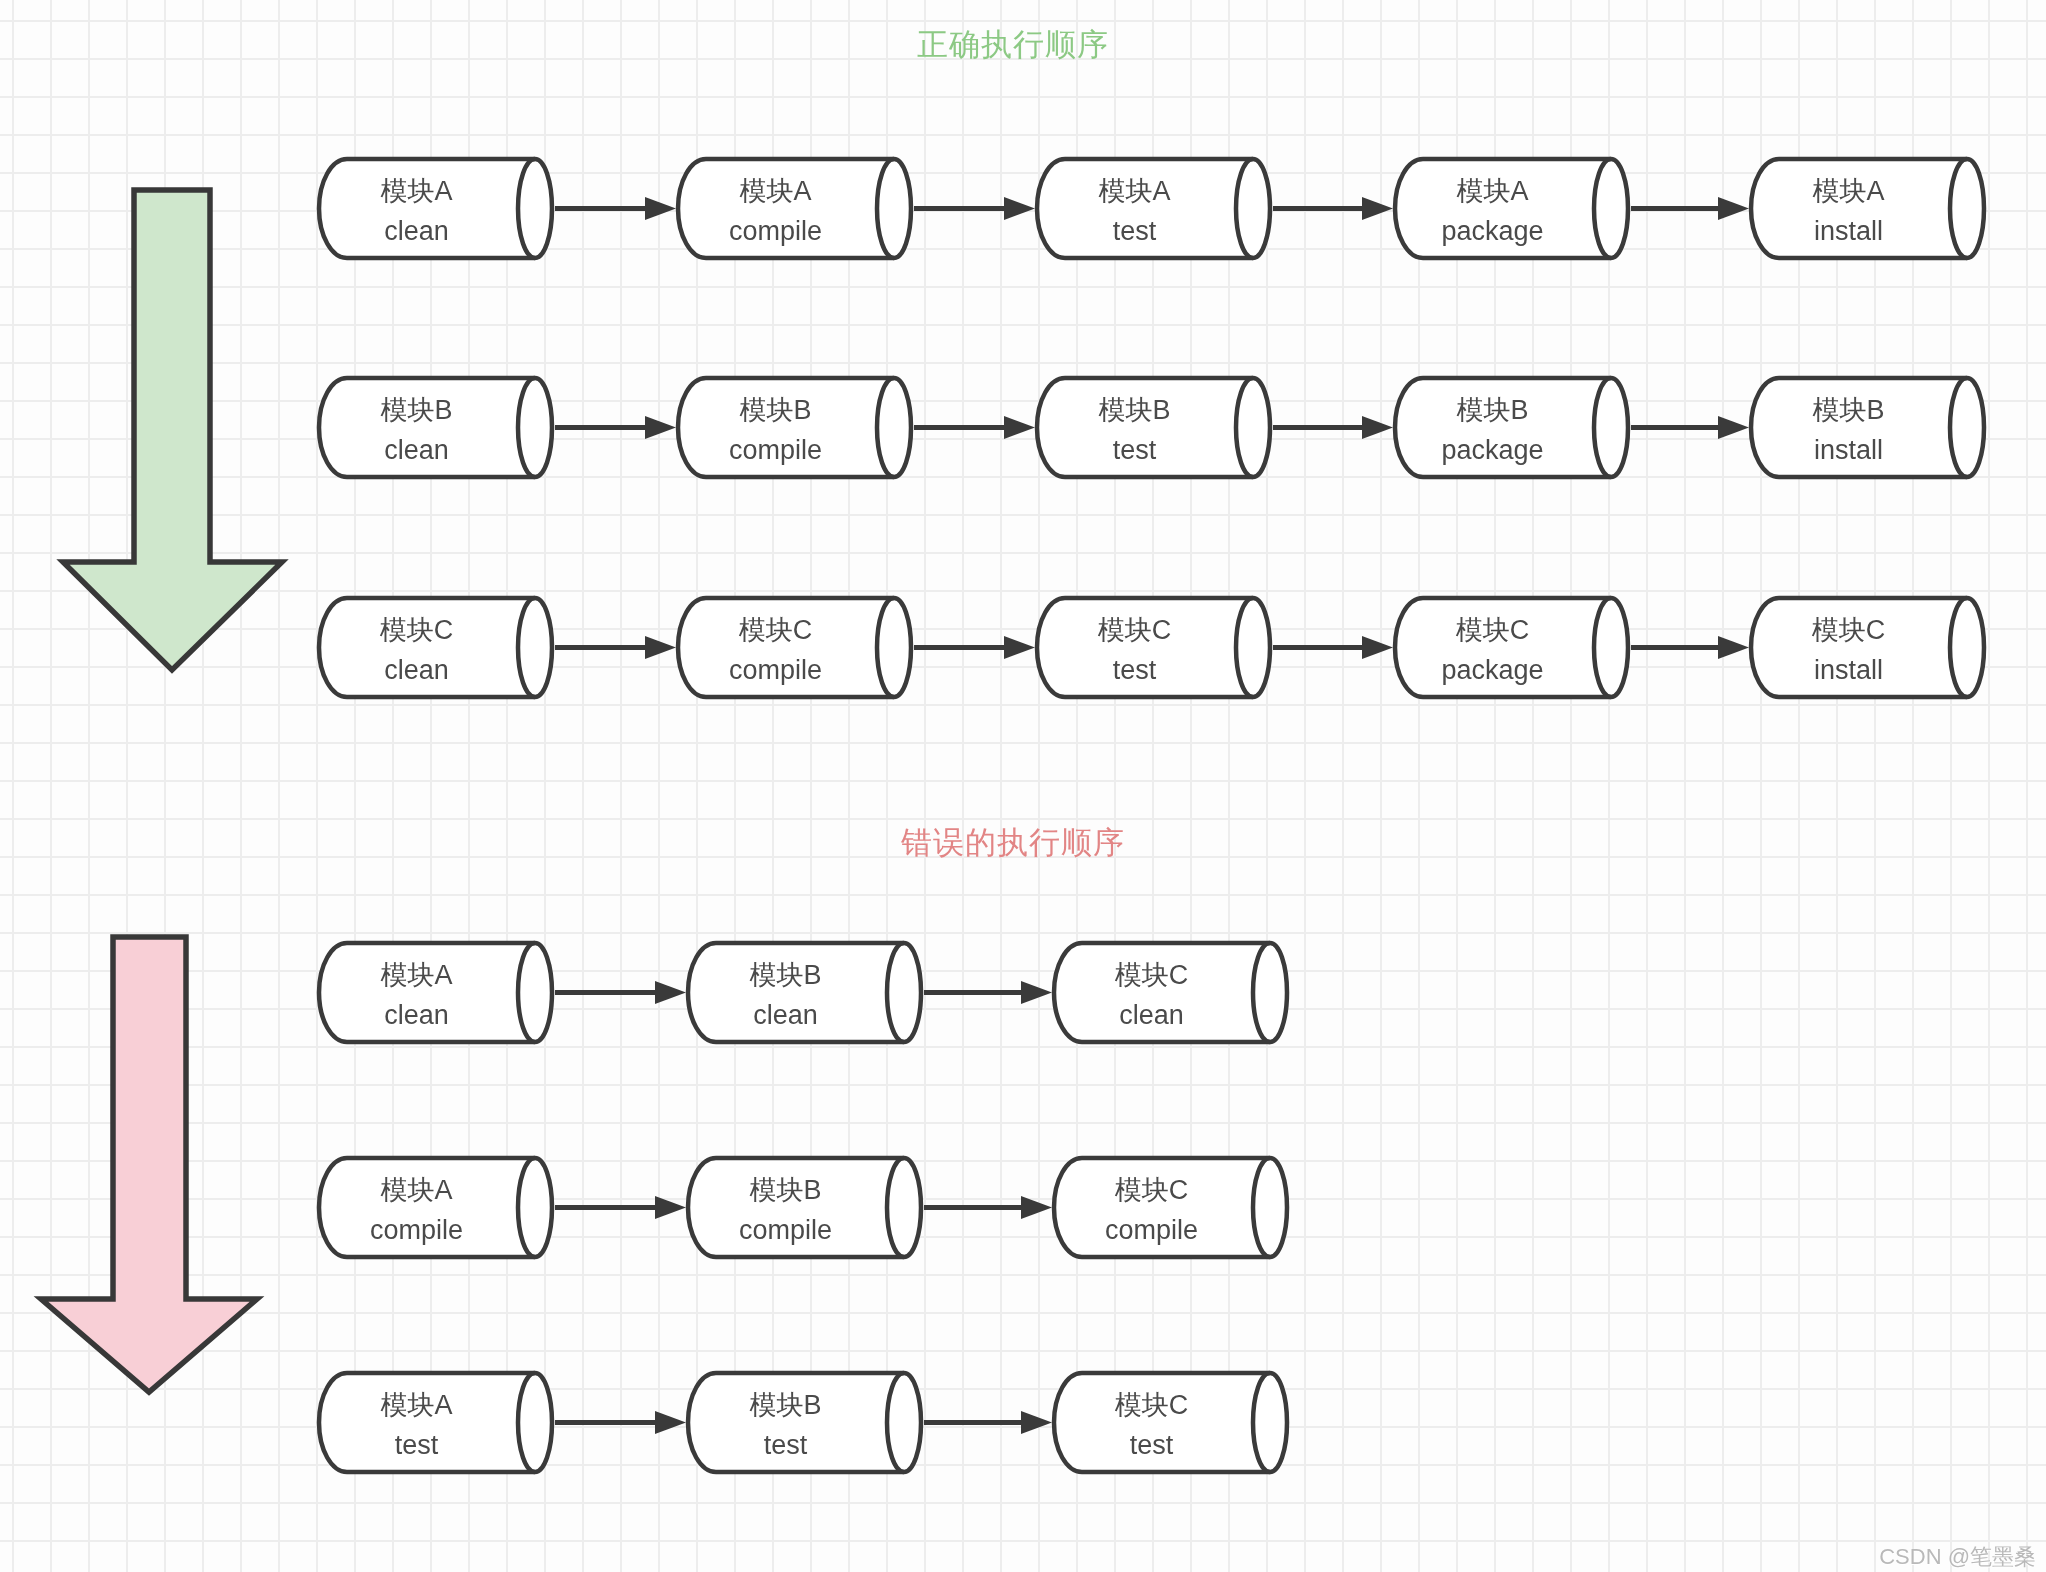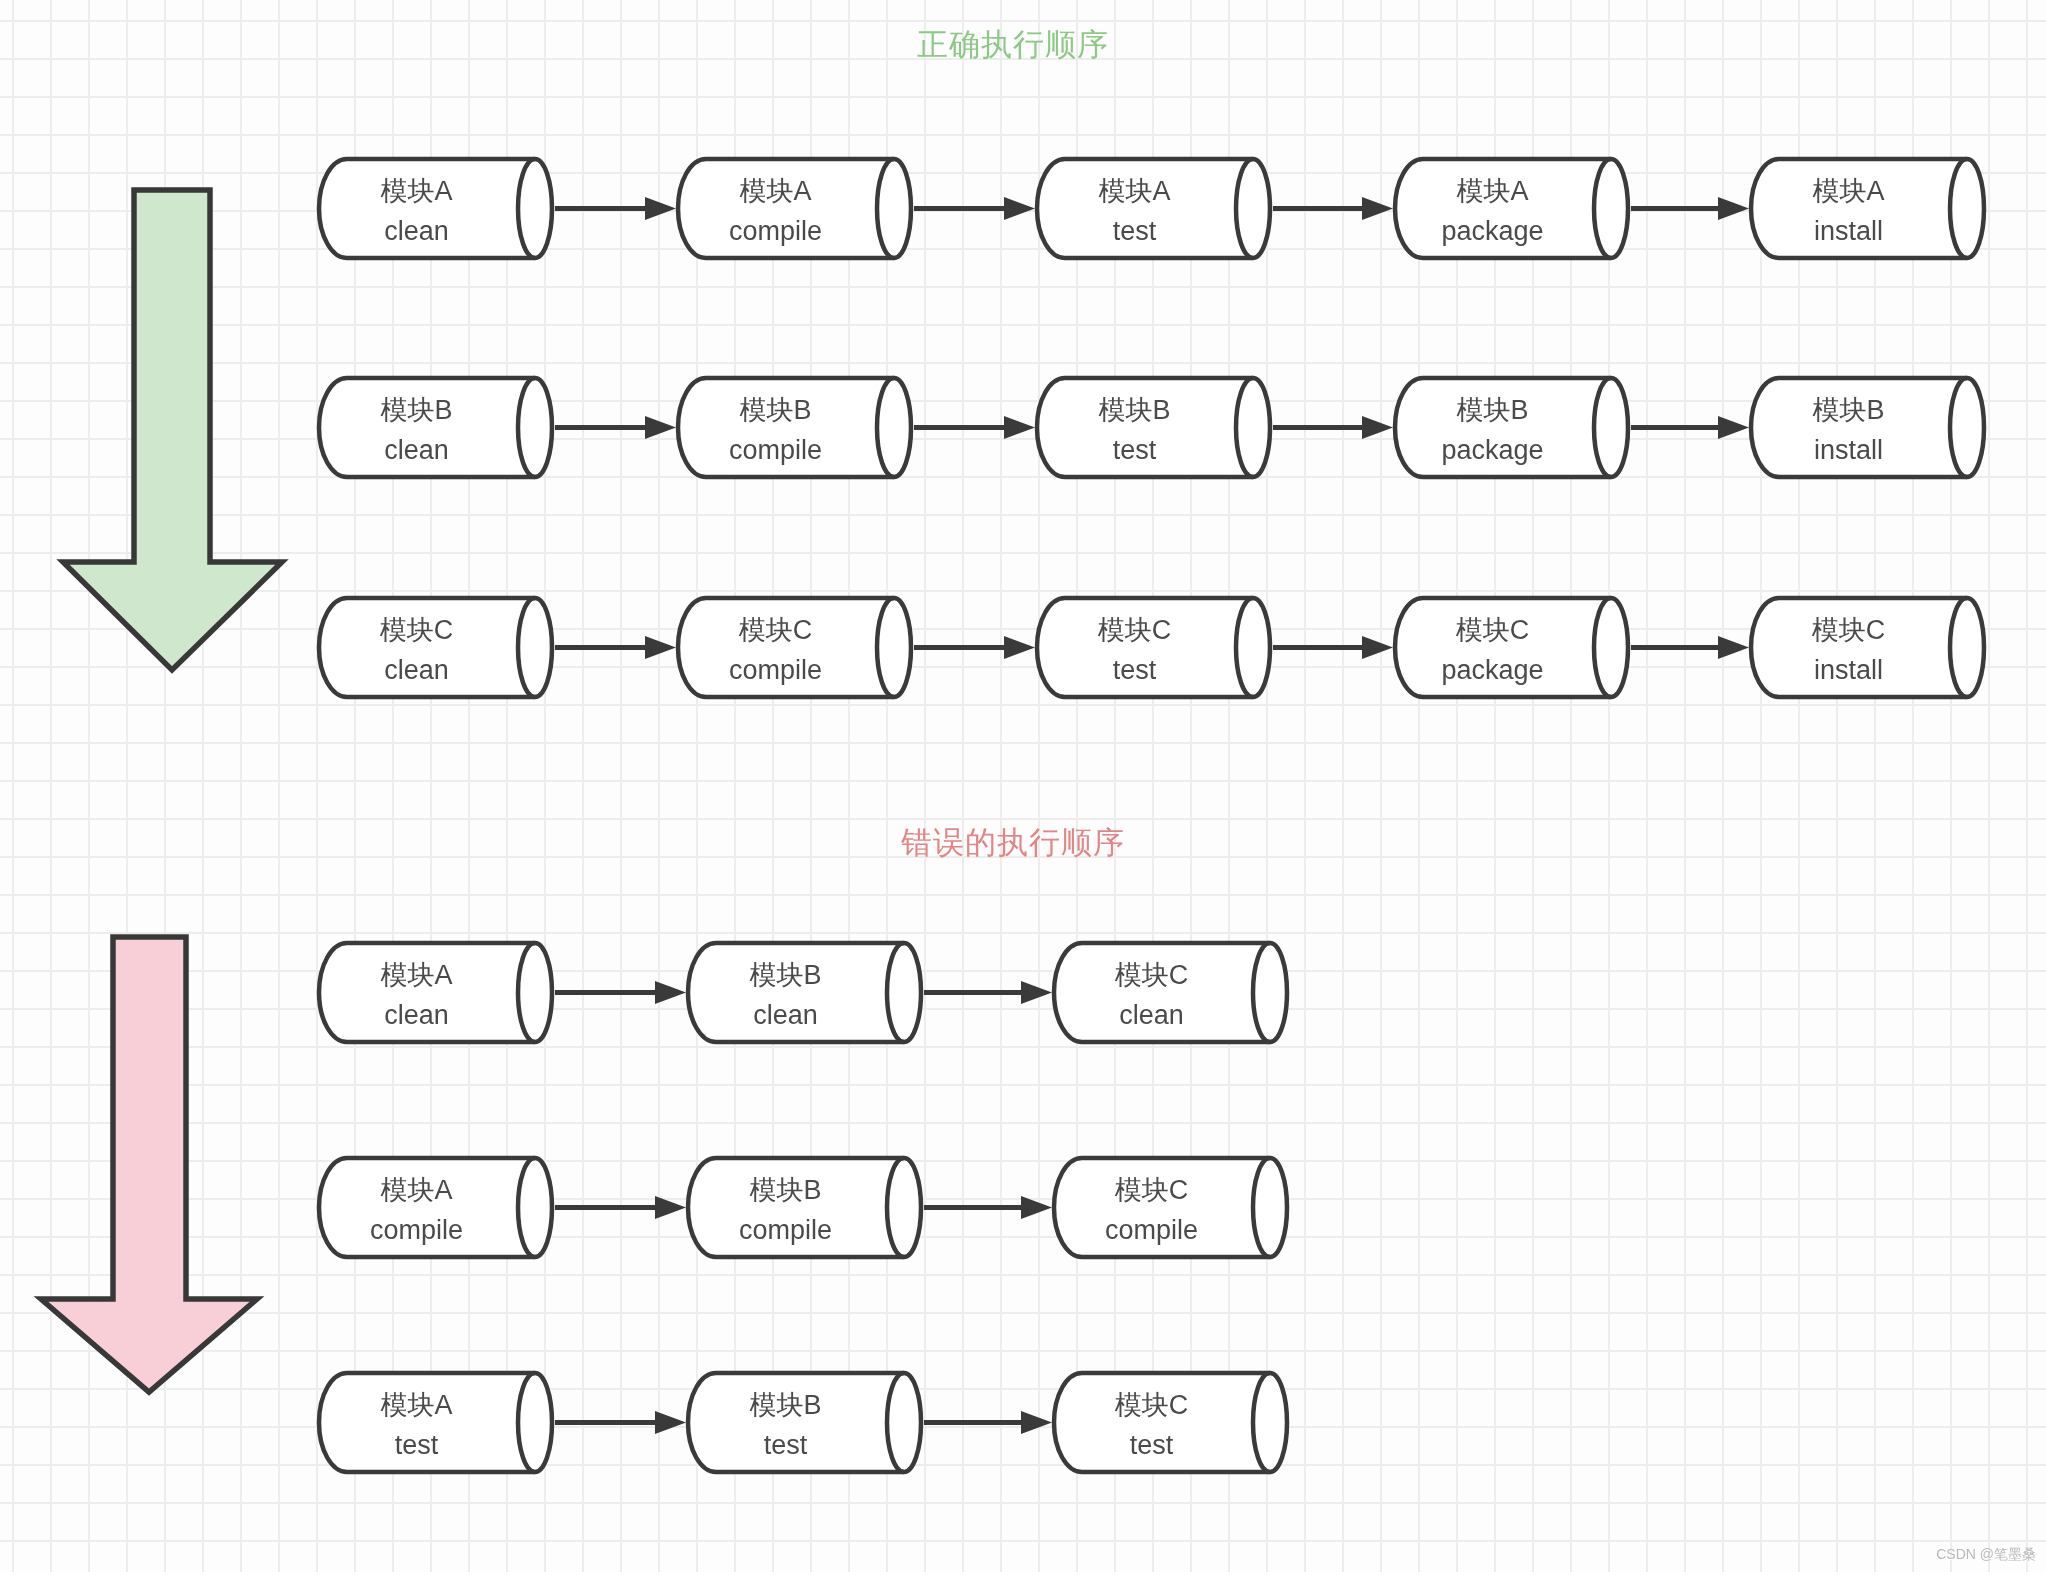--- a/index.html
+++ b/index.html
@@ -17,22 +17,22 @@
   .stage{position:relative;width:2046px;height:1572px;}
   svg{position:absolute;left:0;top:0;overflow:visible;}
   svg text{font-family:"Liberation Sans", sans-serif;}
   .sec-title{
     position:absolute;left:713px;width:600px;text-align:center;
     font-size:31px;font-weight:400;letter-spacing:1px;
   }
   .title-correct{top:24px;}
   .title-wrong{top:822px;}
   .watermark{
-    position:absolute;right:10px;bottom:8px;
-    font-size:14px;color:#b9b9b9;
+    position:absolute;right:10px;bottom:0;
+    font-size:22px;color:#b9b9b9;
     text-shadow:0 1px 0 #ffffff;
   }
 </style>
 </head>
 <body>
 
 <div class="stage">
   <svg id="diagram" width="2046" height="1572" viewBox="0 0 2046 1572">
       <polygon points="134,190 210,190 210,562 282,562 172,670 63,562 134,562" fill="#cfe7cc" stroke="#383838" stroke-width="5.5" stroke-linejoin="miter"></polygon>
       <polygon points="113,937 186,937 186,1299 257,1299 149,1392 41,1299 113,1299" fill="#f8cfd6" stroke="#383838" stroke-width="5.5" stroke-linejoin="miter"></polygon>

